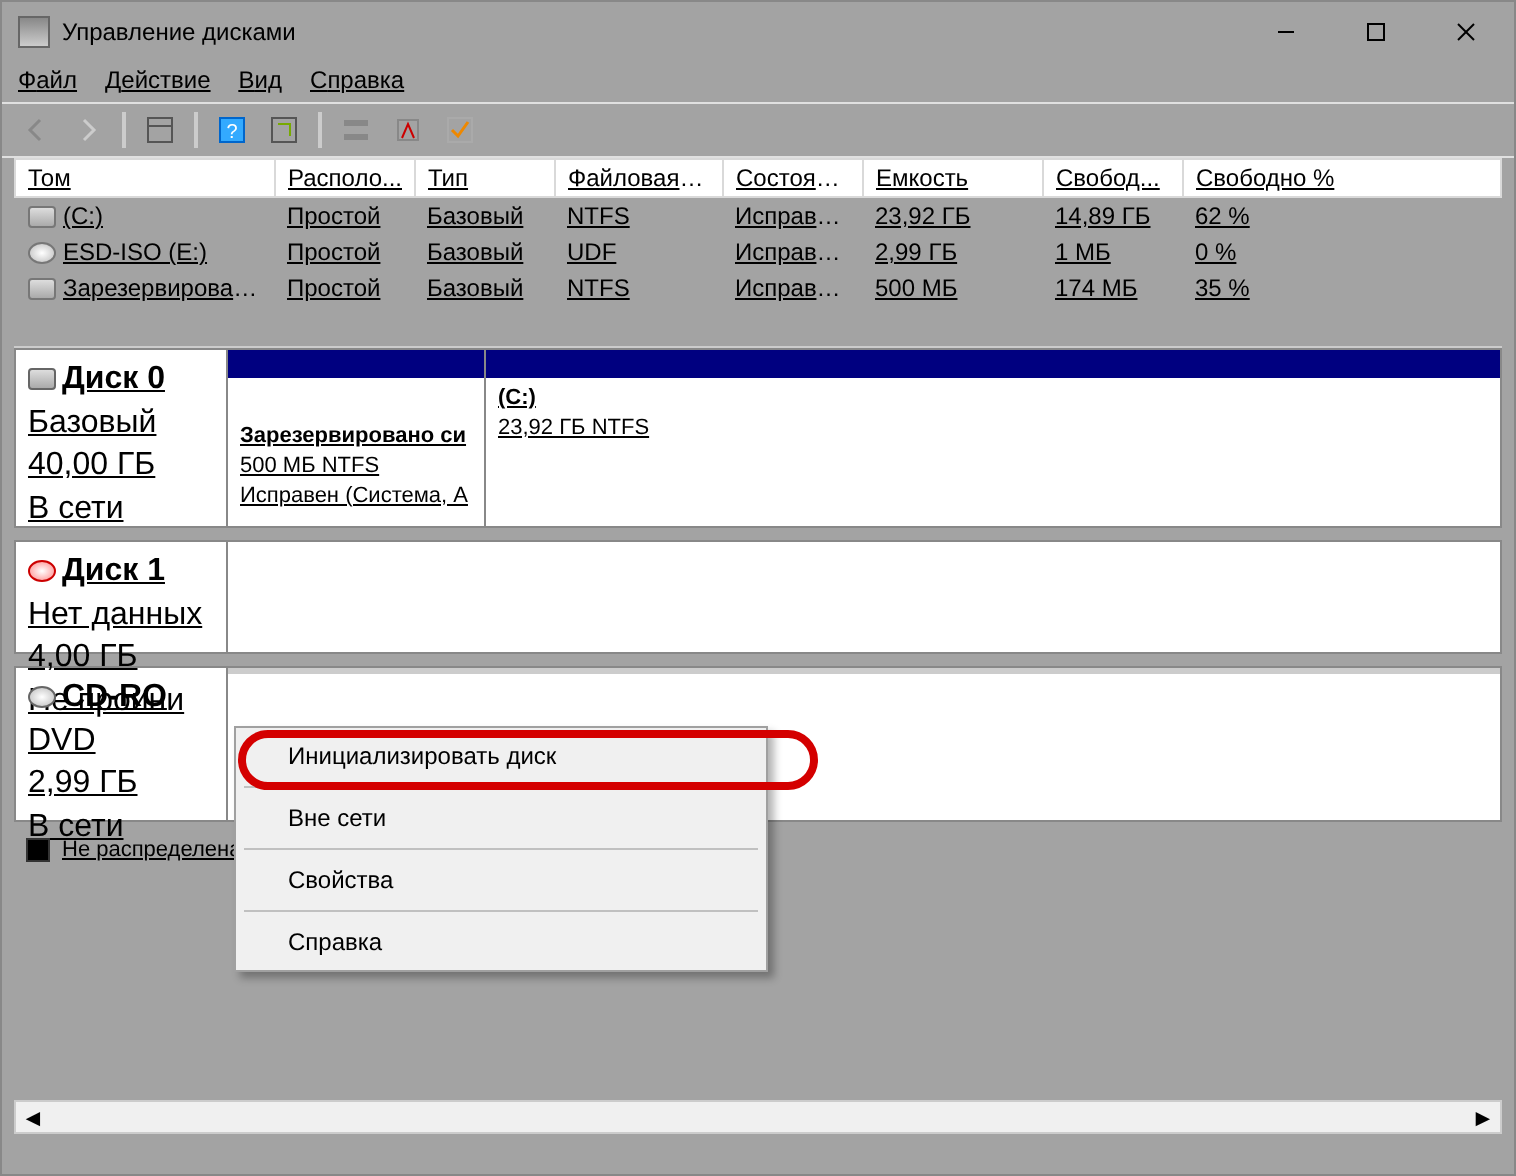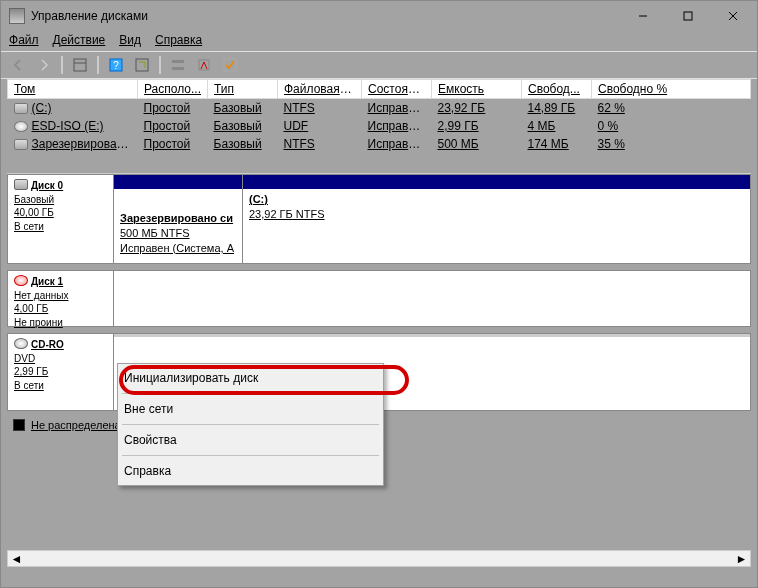--- a/index.html
+++ b/index.html
@@ -22,41 +22,41 @@
   .tool-btn svg { width: 16px; height: 16px; }
   .content { padding: 0 6px; text-decoration: underline; }
   table.vol { width: 100%; border-collapse: collapse; table-layout: fixed; }
   table.vol th, table.vol td { text-align: left; font-weight: normal; padding: 2px 6px; white-space: nowrap; overflow: hidden; text-overflow: ellipsis; font-size: 12px; }
   table.vol th { border: 1px solid #d9d9d9; background: #fff; }
   table.vol td { border: 0; }
   .vol-icon { display: inline-block; width: 14px; height: 11px; margin-right: 4px; vertical-align: -2px; background: linear-gradient(#ddd,#aaa); border: 1px solid #777; border-radius: 2px; }
   .vol-icon.cd { border-radius: 50%; background: radial-gradient(#fff, #bbb); }
   .disk-area { margin-top: 20px; border-top: 1px solid #ccc; }
   .disk-row { display: flex; border: 1px solid #888; margin-bottom: 6px; background: #fff; }
-  .disk-info { width: 106px; padding: 4px 6px; border-right: 1px solid #888; font-size: 10px; line-height: 1.35; }
+  .disk-info { width: 106px; padding: 4px 6px; border-right: 1px solid #888; font-size: 16px; line-height: 1.35; }
   .disk-info .dname { font-weight: bold; white-space: nowrap; }
   .disk-info .di-icon { display: inline-block; width: 14px; height: 11px; margin-right: 3px; vertical-align: -1px; background: linear-gradient(#ddd,#aaa); border: 1px solid #666; border-radius: 2px; }
   .disk-info .di-icon.warn { background: radial-gradient(#fff,#f88); border-color: #c00; border-radius: 50%; position: relative; }
   .disk-info .di-icon.cd { border-radius: 50%; background: radial-gradient(#fff,#bbb); }
   .parts { flex: 1; display: flex; }
   .part { border-left: 1px solid #888; padding: 0; display: flex; flex-direction: column; min-width: 0; }
   .part:first-child { border-left: 0; gap: 19px; }
   .part .stripe { height: 14px; }
   .part .stripe.navy { background: #000080; }
   .part .stripe.black { background: #000; }
   .part .stripe.hatch { background: repeating-linear-gradient(45deg,#000 0 3px,#fff 3px 6px); }
   .part .plabel { padding: 3px 6px; font-size: 11px; line-height: 1.35; min-height: 54px; overflow: hidden; }
   .part .plabel .pn { font-weight: bold; }
   .legend { margin-top: 4px; padding: 2px 6px; font-size: 11px; display: flex; align-items: center; gap: 6px; }
   .legend .sw { display:inline-block; width: 12px; height: 12px; border: 1px solid #333; }
   .legend .sw.black { background: #000; }
   .legend .sw.navy { background: #000080; }
 
   .context-menu { position: absolute; left: 116px; top: 362px; width: 267px; background: #f0f0f0; border: 1px solid #a0a0a0; box-shadow: 3px 3px 4px rgba(0,0,0,0.3); padding: 2px; font-size: 12px; z-index: 10; }
-  .context-menu .citem { padding: 5px 4px; white-space: nowrap; }
+  .context-menu .citem { padding: 5px 24px; white-space: nowrap; }
   .context-menu .csep { height: 1px; background: #c0c0c0; margin: 3px 2px; }
   .highlight-ring { position: absolute; left: 118px; top: 364px; width: 290px; height: 30px; border: 4px solid #d40000; border-radius: 16px; z-index: 20; pointer-events: none; }
   .scrollbar-h { position: absolute; left: 6px; right: 6px; bottom: 20px; height: 17px; background: #f0f0f0; border: 1px solid #ccc; display: flex; }
   .scrollbar-h .arrow { width: 17px; display:flex; align-items:center; justify-content:center; }
   .scrollbar-h .track { flex:1; }
 </style>
 </head>
 <body>
 
 <div class="window">
@@ -178,21 +178,21 @@
             <td>14,89 ГБ</td>
             <td>62 %</td>
         </tr>
         <tr>
           <td><span class="vol-icon cd"></span><span>ESD-ISO (E:)</span></td>
           <td>Простой</td>
             <td>Базовый</td>
             <td>UDF</td>
           <td>Исправен...</td>
             <td>2,99 ГБ</td>
-            <td>4 МБ</td>
+            <td>1 МБ</td>
             <td>0 %</td>
         </tr>
         <tr>
           <td><span class="vol-icon"></span><span>Зарезервировано...</span></td>
           <td>Простой</td>
             <td>Базовый</td>
             <td>NTFS</td>
           <td>Исправен...</td>
             <td>500 МБ</td>
             <td>174 МБ</td>

